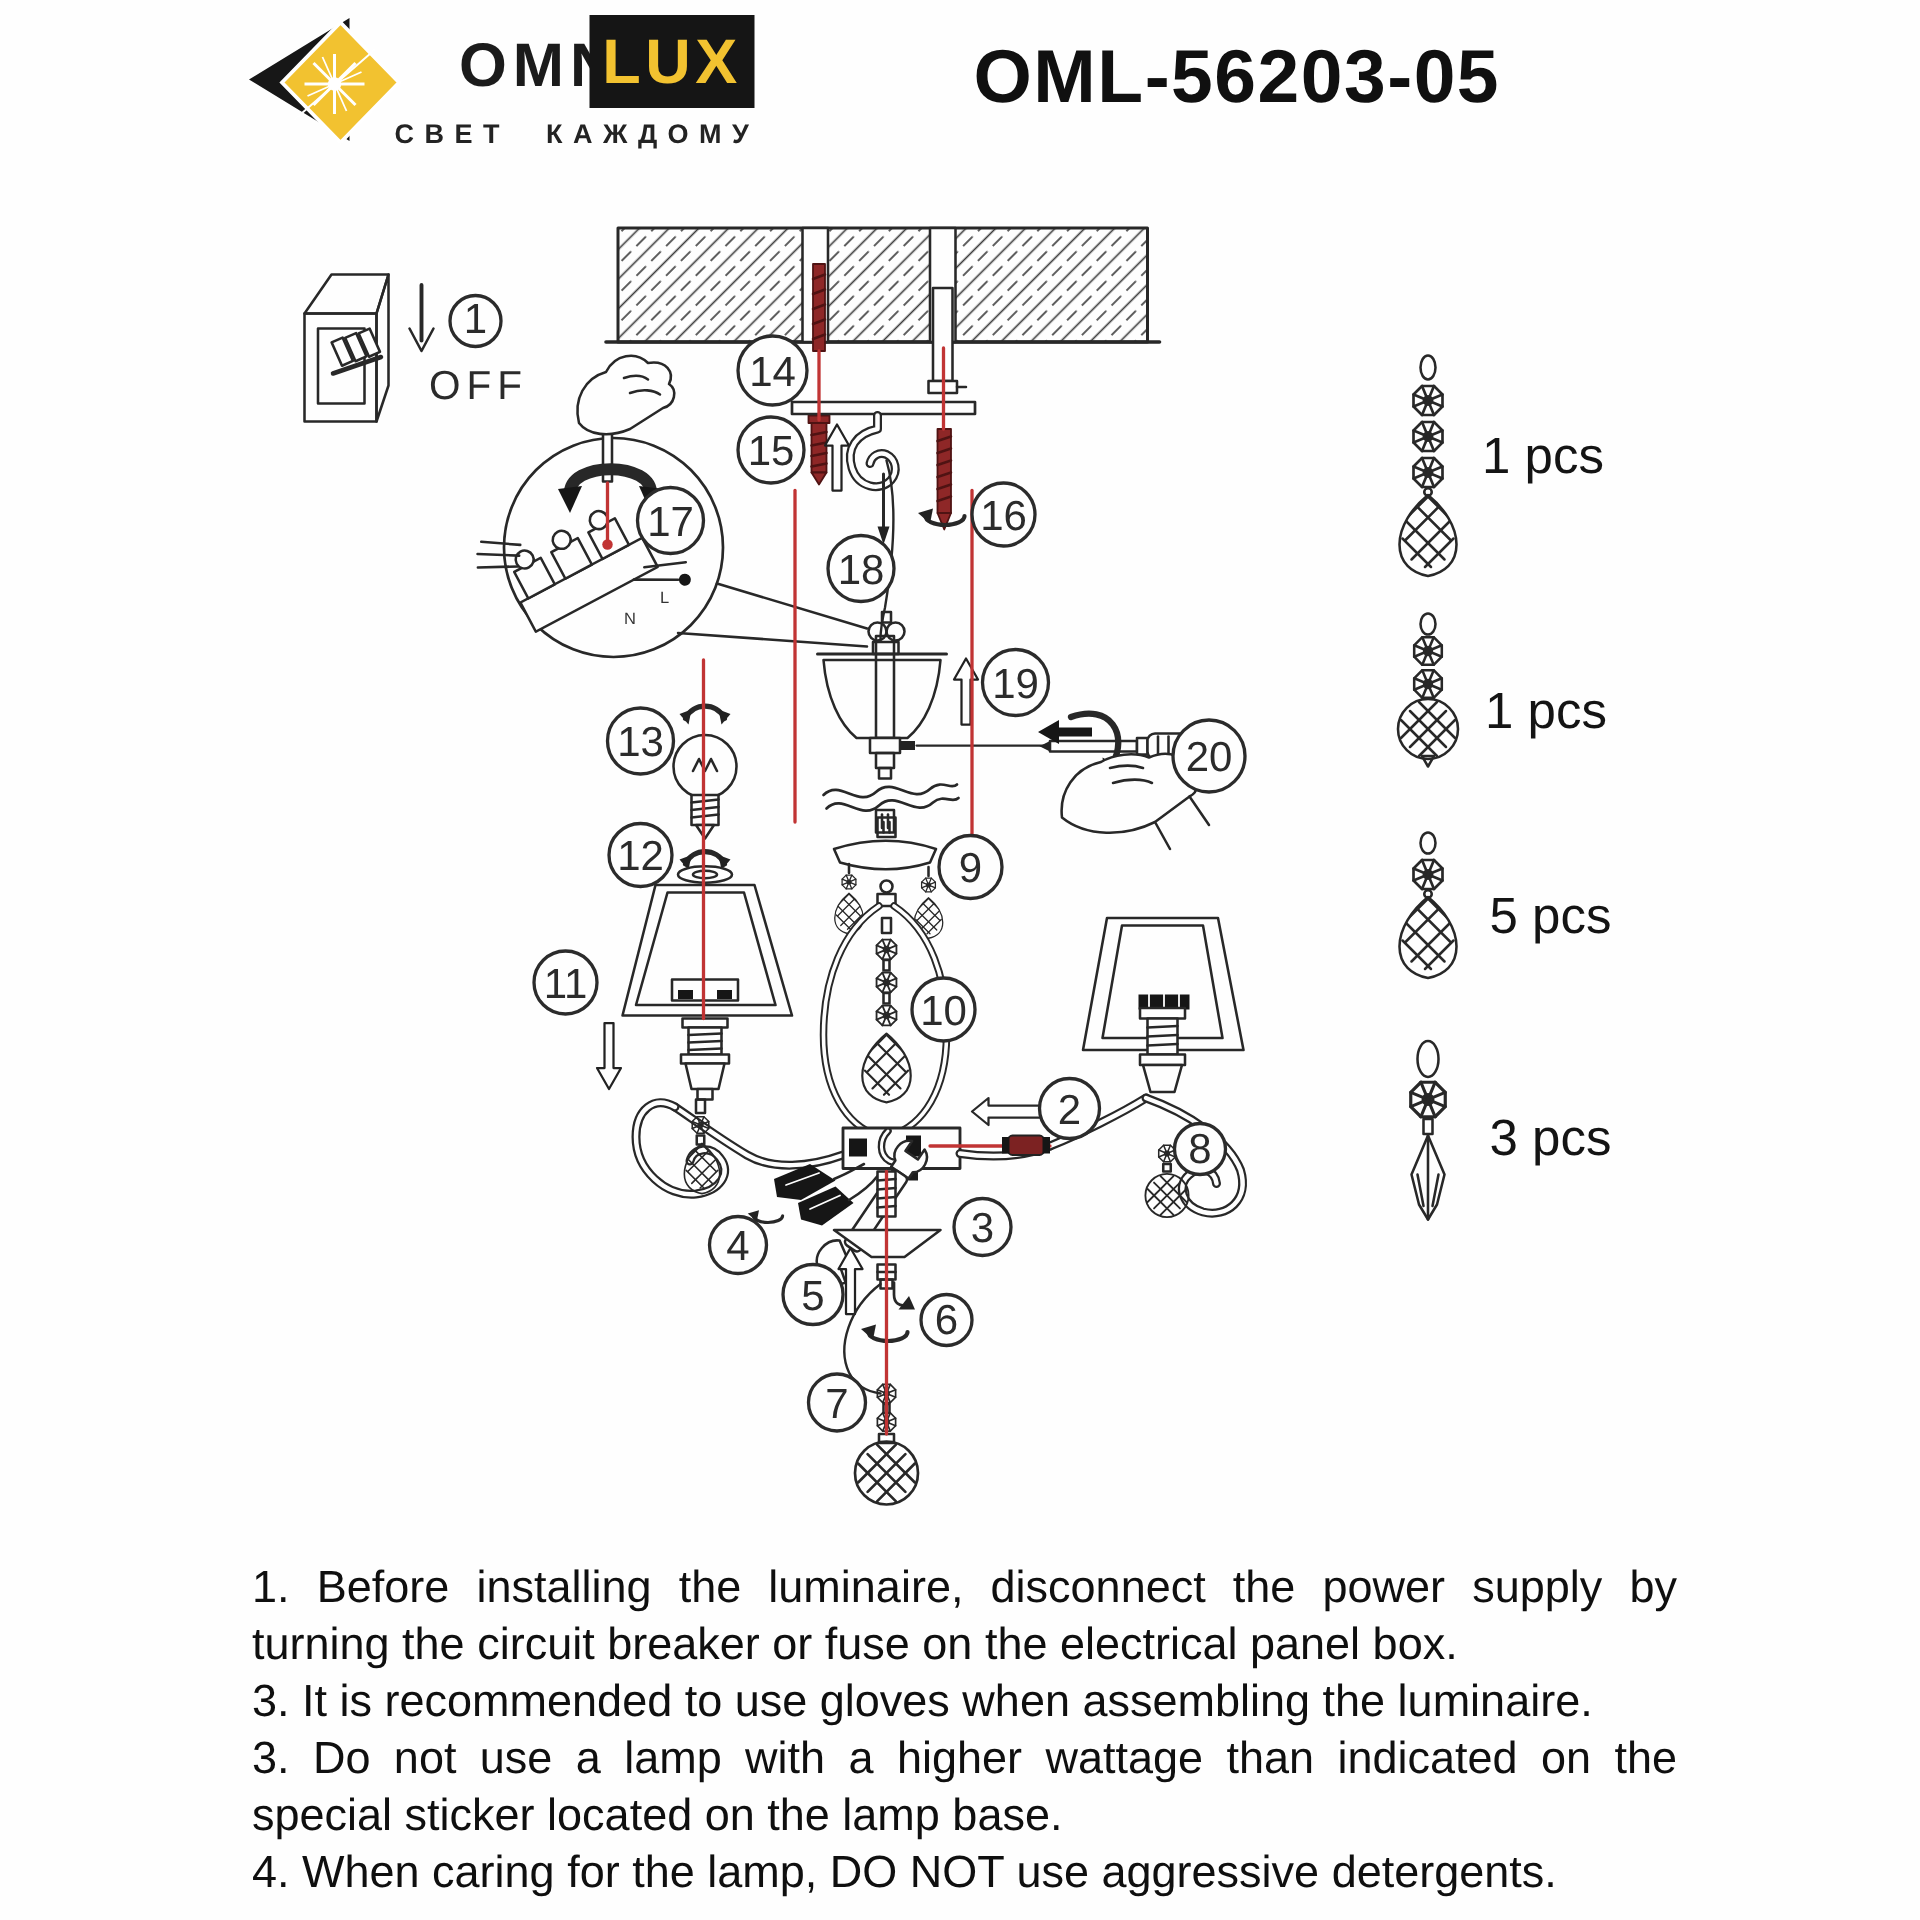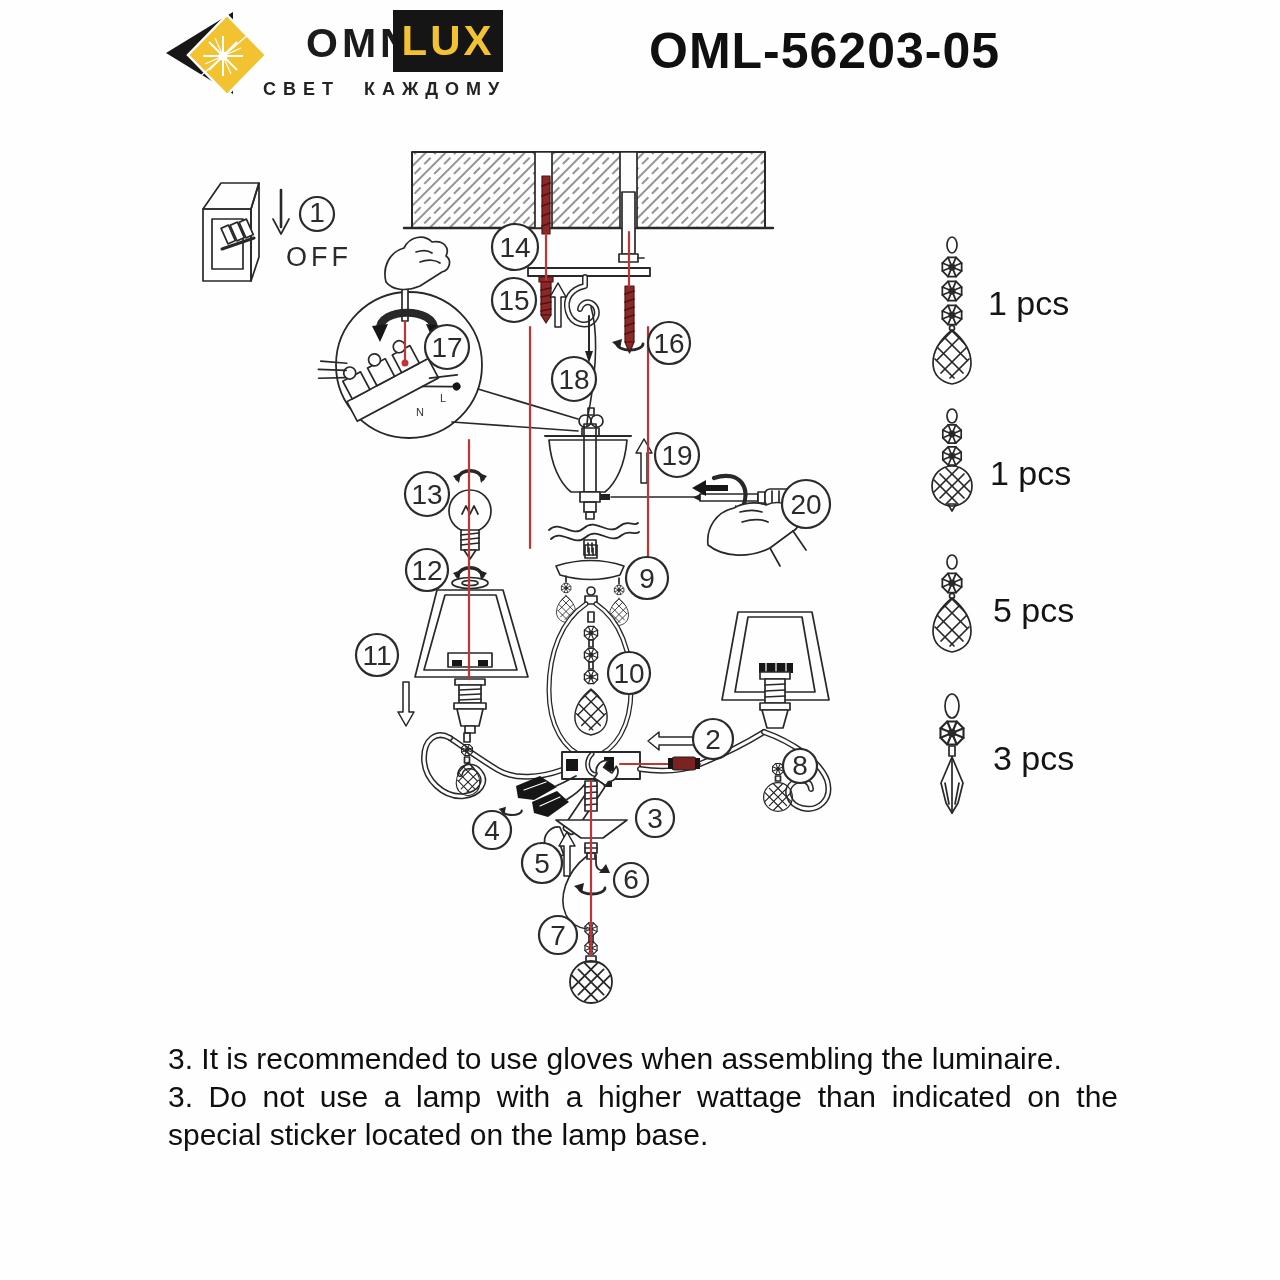--- a/index.html
+++ b/index.html
@@ -550,16 +550,18 @@
       <circle class="co" cx="574" cy="379" r="22"></circle>
         <text class="cot" x="574" y="389">18</text>
       <circle class="co" cx="677" cy="455" r="22"></circle>
         <text class="cot" x="677" y="465">19</text>
       <circle class="co" cx="806" cy="504" r="24"></circle>
         <text class="cot" x="806" y="514">20</text>
     </g>
   </svg>
 
   <section id="instructions">
+    <p>1. Before installing the luminaire, disconnect the power supply by turning the circuit breaker or fuse on the electrical panel box.</p>
     <p>3. It is recommended to use gloves when assembling the luminaire.</p>
     <p>3. Do not use a lamp with a higher wattage than indicated on the special sticker located on the lamp base.</p>
+    <p>4. When caring for the lamp, DO NOT use aggressive detergents.</p>
   </section>
 </div>
 
 </body></html>

